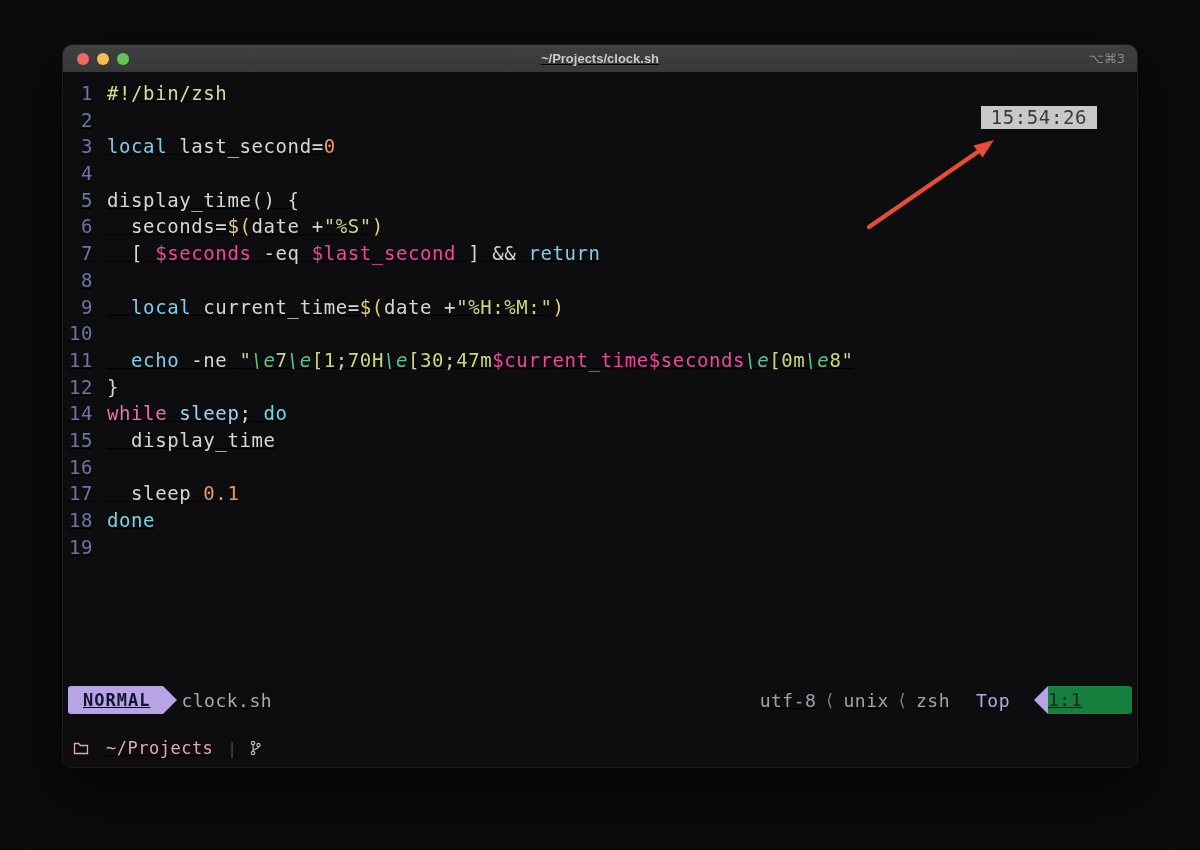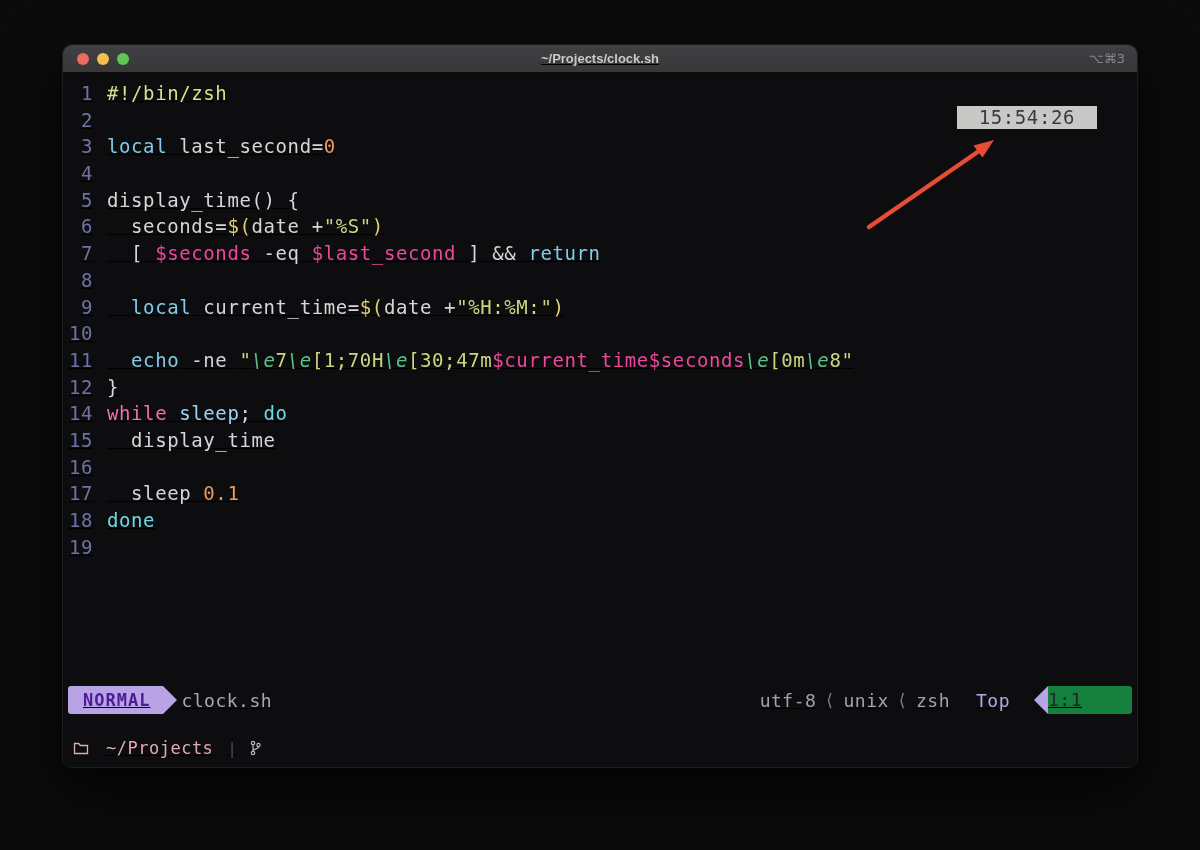--- a/index.html
+++ b/index.html
@@ -46,33 +46,33 @@
   .c-var { color:#ec4899; }
   .c-esc { color:#58c689; font-style:italic; }
   .c-loop { color:#f06fae; }
   .c-boolean { color:#9bd3f3; }
   .c-flow { color:#70d9e2; }
 
   
   .clock {
     position:absolute; top:33px; right:40px;
     background:#c8c8c6; color:#3a3a3c;
-    font-size:19px; letter-spacing:0.6px; line-height:23px; padding:0 22px;
+    font-size:19px; letter-spacing:0.6px; line-height:23px; padding:0 10px;
   }
 
   
   .arrow-svg { position:absolute; left:790px; top:55px; width:160px; height:110px; pointer-events:none; }
 
   
   .statusline {
     flex:0 0 30px; display:flex; align-items:center;
     padding:0 5px; font-size:18px; letter-spacing:0.5px;
   }
   .mode-badge {
-    background:#b8a3e6; color:#4c1d95; font-weight:bold; font-size:17px;
+    background:#b8a3e6; color:#0f172a; font-weight:bold; font-size:17px;
     height:28px; line-height:28px; padding:0 13px 16px 15px; letter-spacing:1px;
     border-radius:3px 0 0 3px;
   }
   .mode-arrow { width:0; height:0; border-top:14px solid transparent; border-bottom:14px solid transparent; border-left:14px solid #b8a3e6; }
   .status-file { color:#a8a8b0; margin-left:4px; }
   .status-right { margin-left:auto; display:flex; align-items:center; color:#a2a2ab; }
   .status-sep { font-family:"DejaVu Sans", sans-serif; color:#7e7e88; margin:0 10px; font-size:17px; }
   .status-top { color:#b8a3e6; margin:0 24px 0 26px; }
   .pos-arrow { width:0; height:0; border-top:14px solid transparent; border-bottom:14px solid transparent; border-right:14px solid #b8a3e6; }
   .pos-badge {

